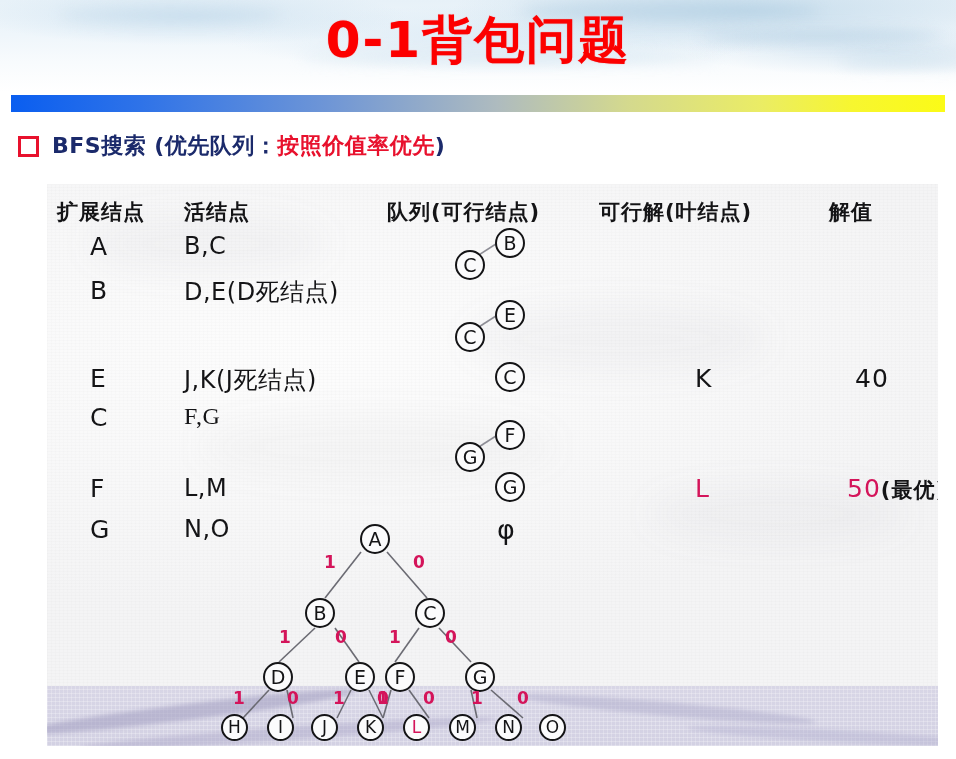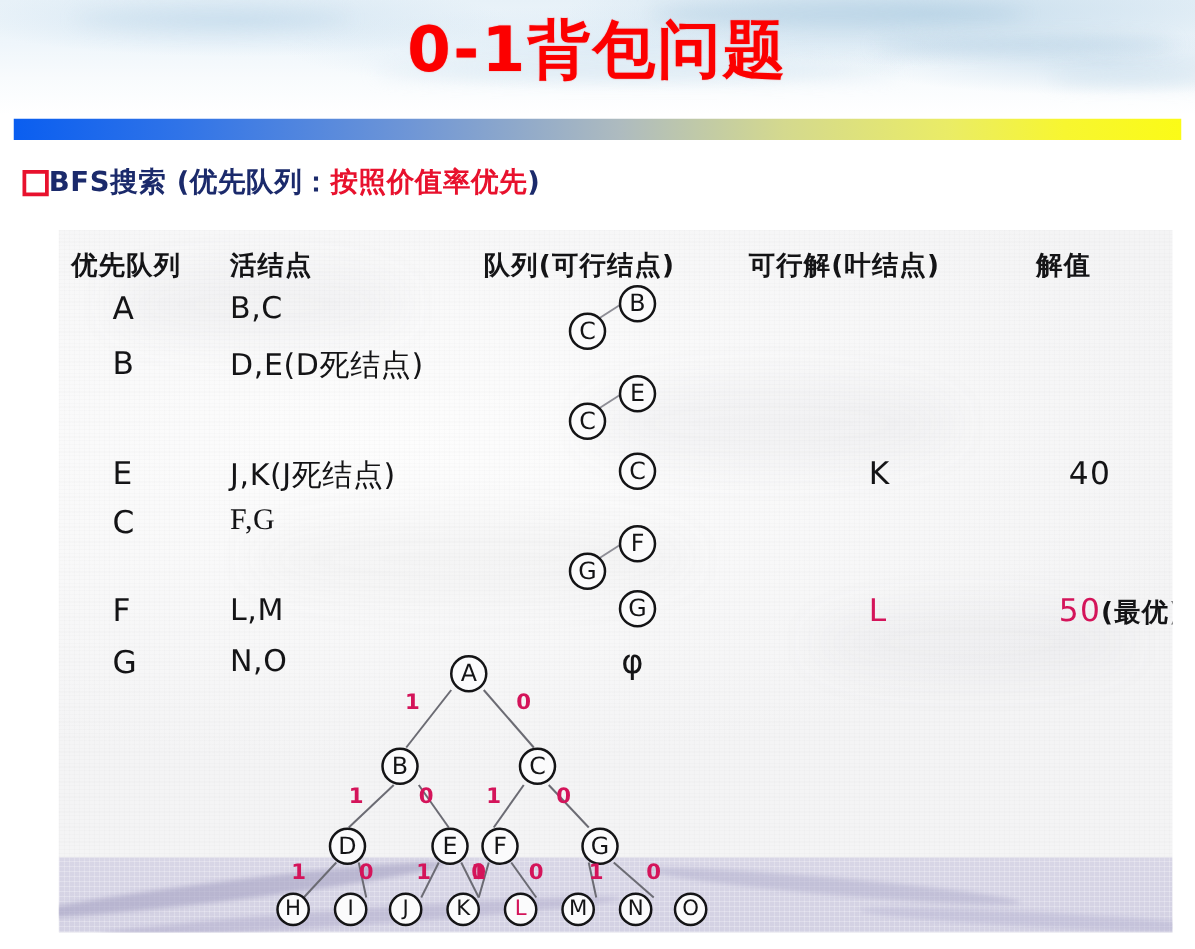--- a/index.html
+++ b/index.html
@@ -64,20 +64,21 @@
   }
 
   
   .bullet-row {
     position: absolute;
     left: 18px; top: 129px;
     width: 900px;
     height: 34px;
     display: flex;
     align-items: center;
+    gap: 13px;
     white-space: nowrap;
   }
   .bullet-square {
     width: 15px; height: 15px;
     border: 3px solid #e8112d;
     background: #ffffff;
     flex: 0 0 auto;
   }
   .bullet-text {
     font-family: "DejaVu Sans", sans-serif;
@@ -229,21 +230,21 @@
   <div class="paper-blotch pb3"></div>
   <div class="paper-blotch pb4"></div>
 
   <div class="scan-band">
     <div class="scan-swoosh sw1"></div>
     <div class="scan-swoosh sw2"></div>
     <div class="scan-swoosh sw3"></div>
     <div class="scan-swoosh sw4"></div>
   </div>
 
-  <div class="ink hdr" style="left:10px;  top:14px;">优先队列</div>
+  <div class="ink hdr" style="left:10px;  top:14px;">扩展结点</div>
   <div class="ink hdr" style="left:137px; top:14px;">活结点</div>
   <div class="ink hdr" style="left:340px; top:14px;">队列(可行结点)</div>
   <div class="ink hdr" style="left:552px; top:14px;">可行解(叶结点)</div>
   <div class="ink hdr" style="left:782px; top:14px;">解值</div>
 
   <div class="ink cell-latin" style="left:43px;  top:48px;">A</div>
   <div class="ink cell-mixed" style="left:137px; top:48px;">B,C</div>
 
   <div class="ink cell-latin" style="left:43px;  top:92px;">B</div>
   <div class="ink cell-mixed" style="left:137px; top:92px;">D,E(D死结点)</div>

